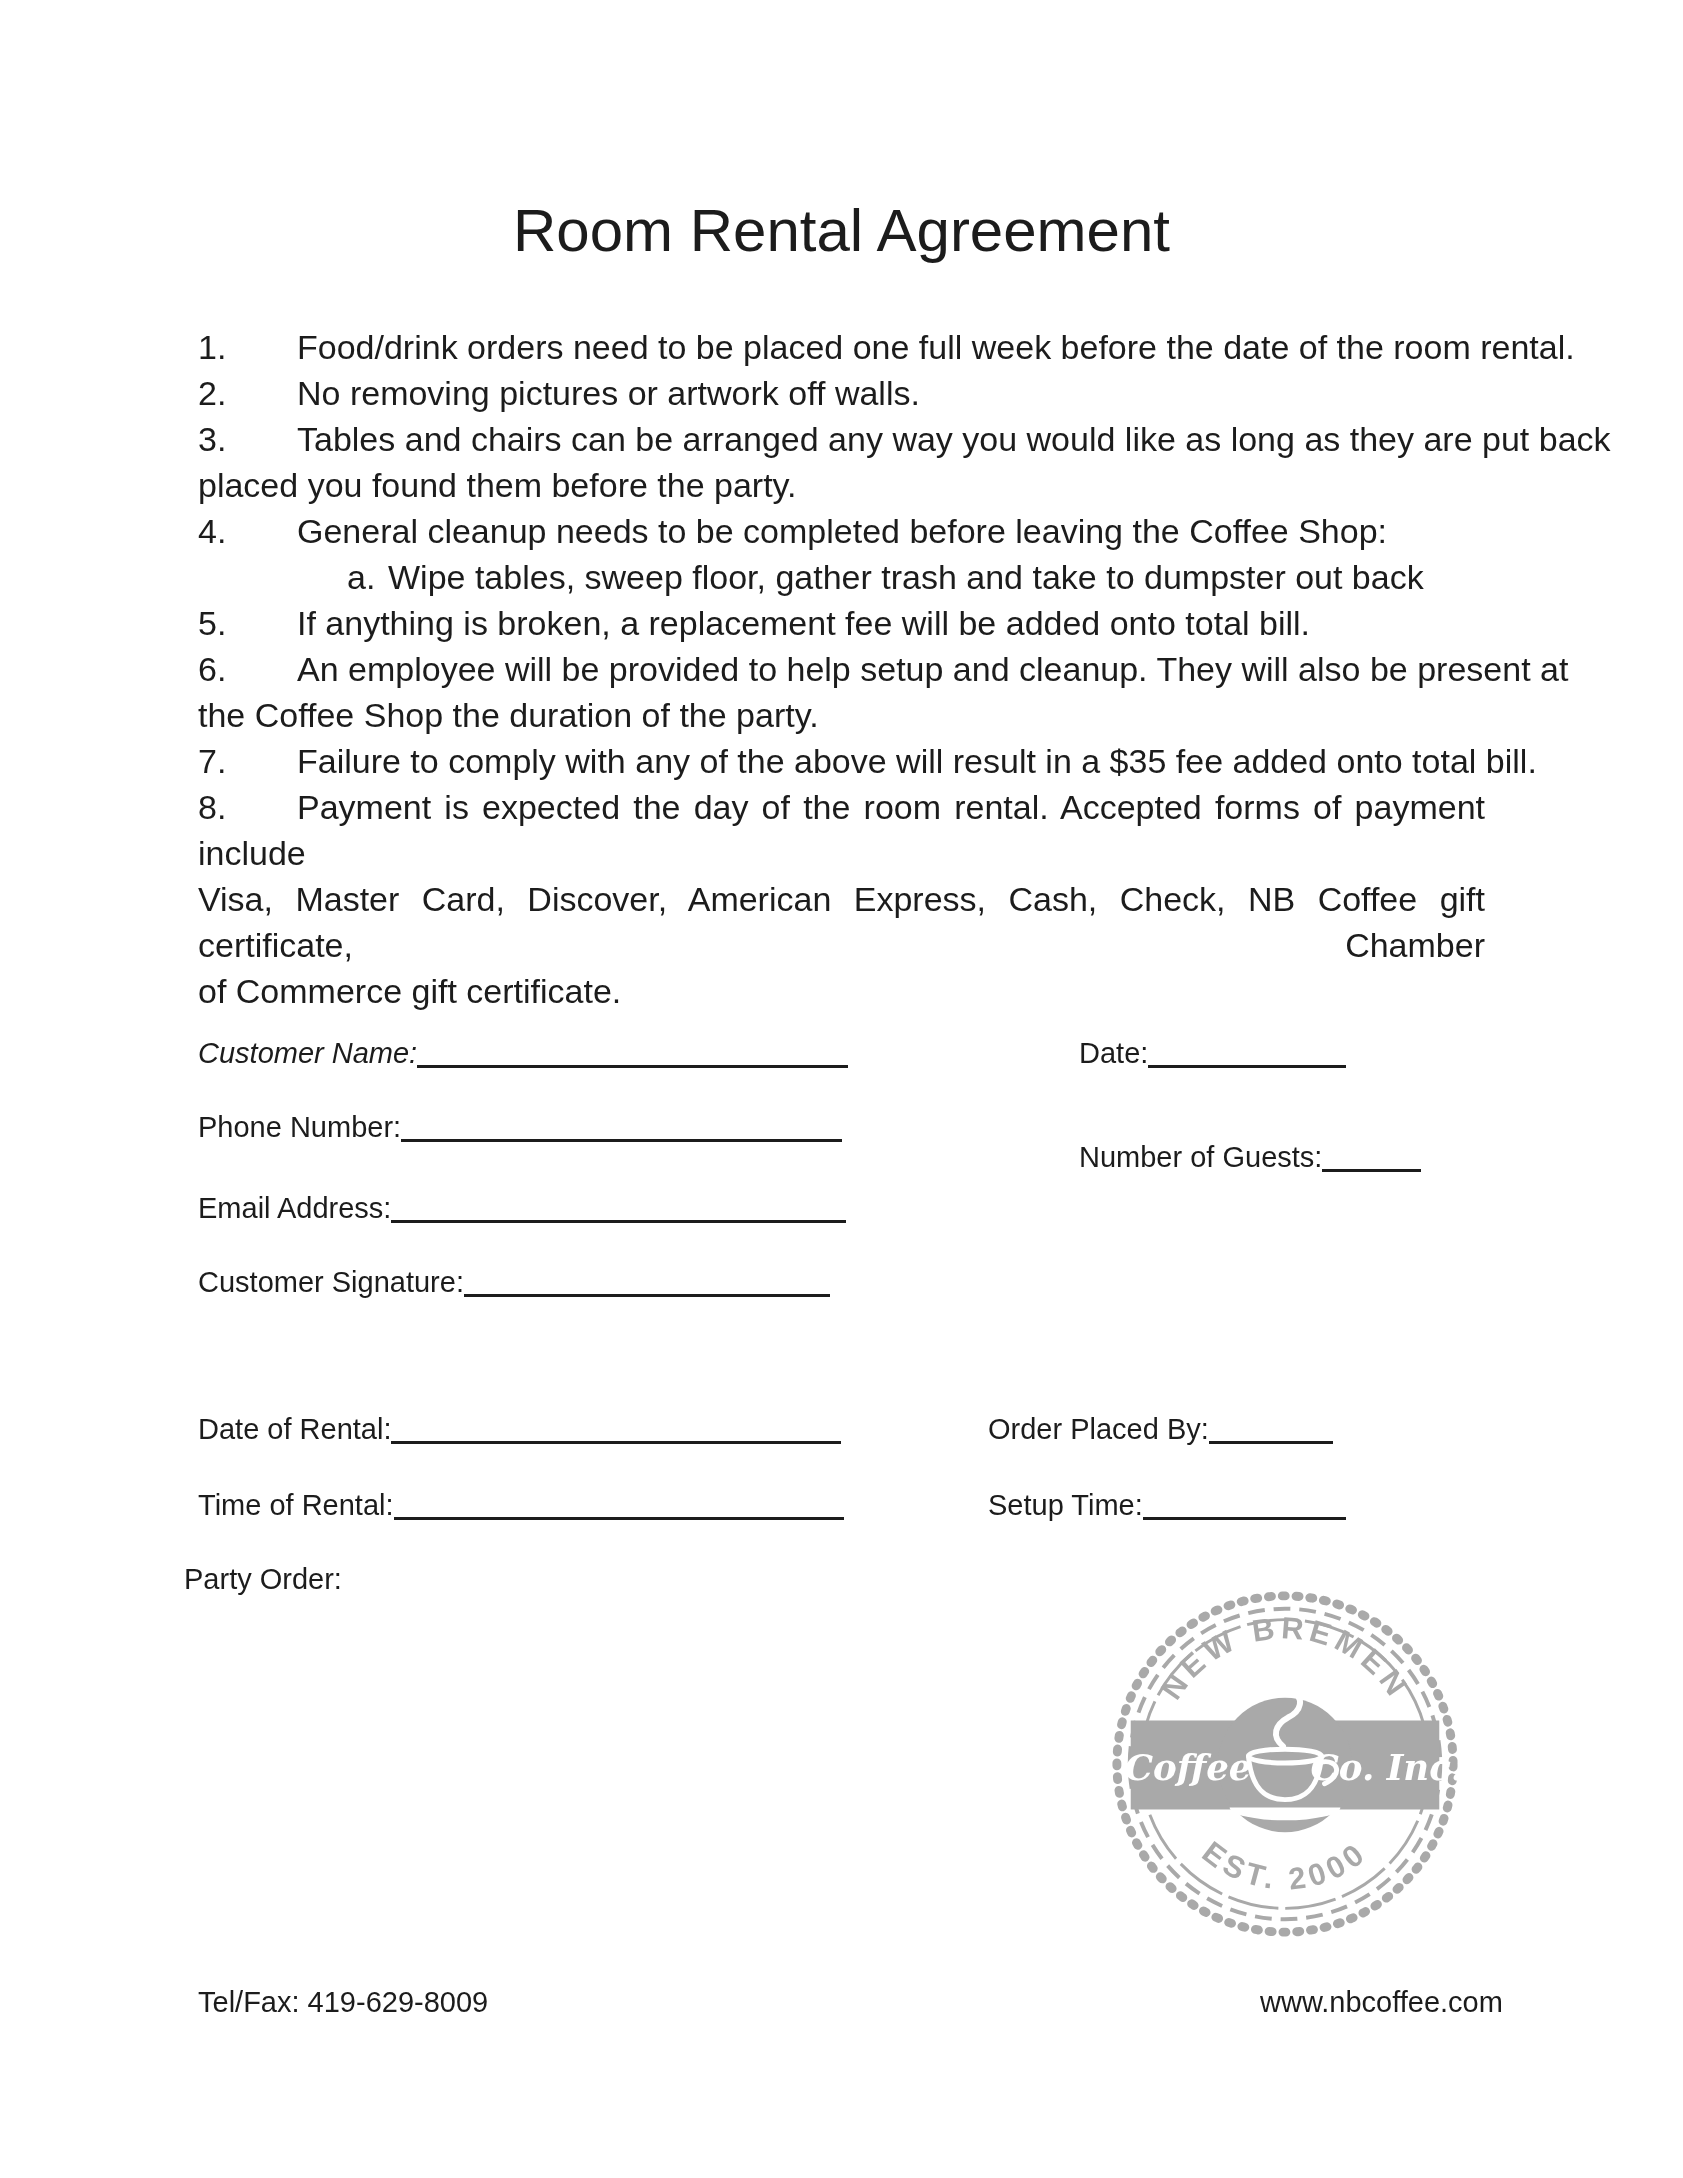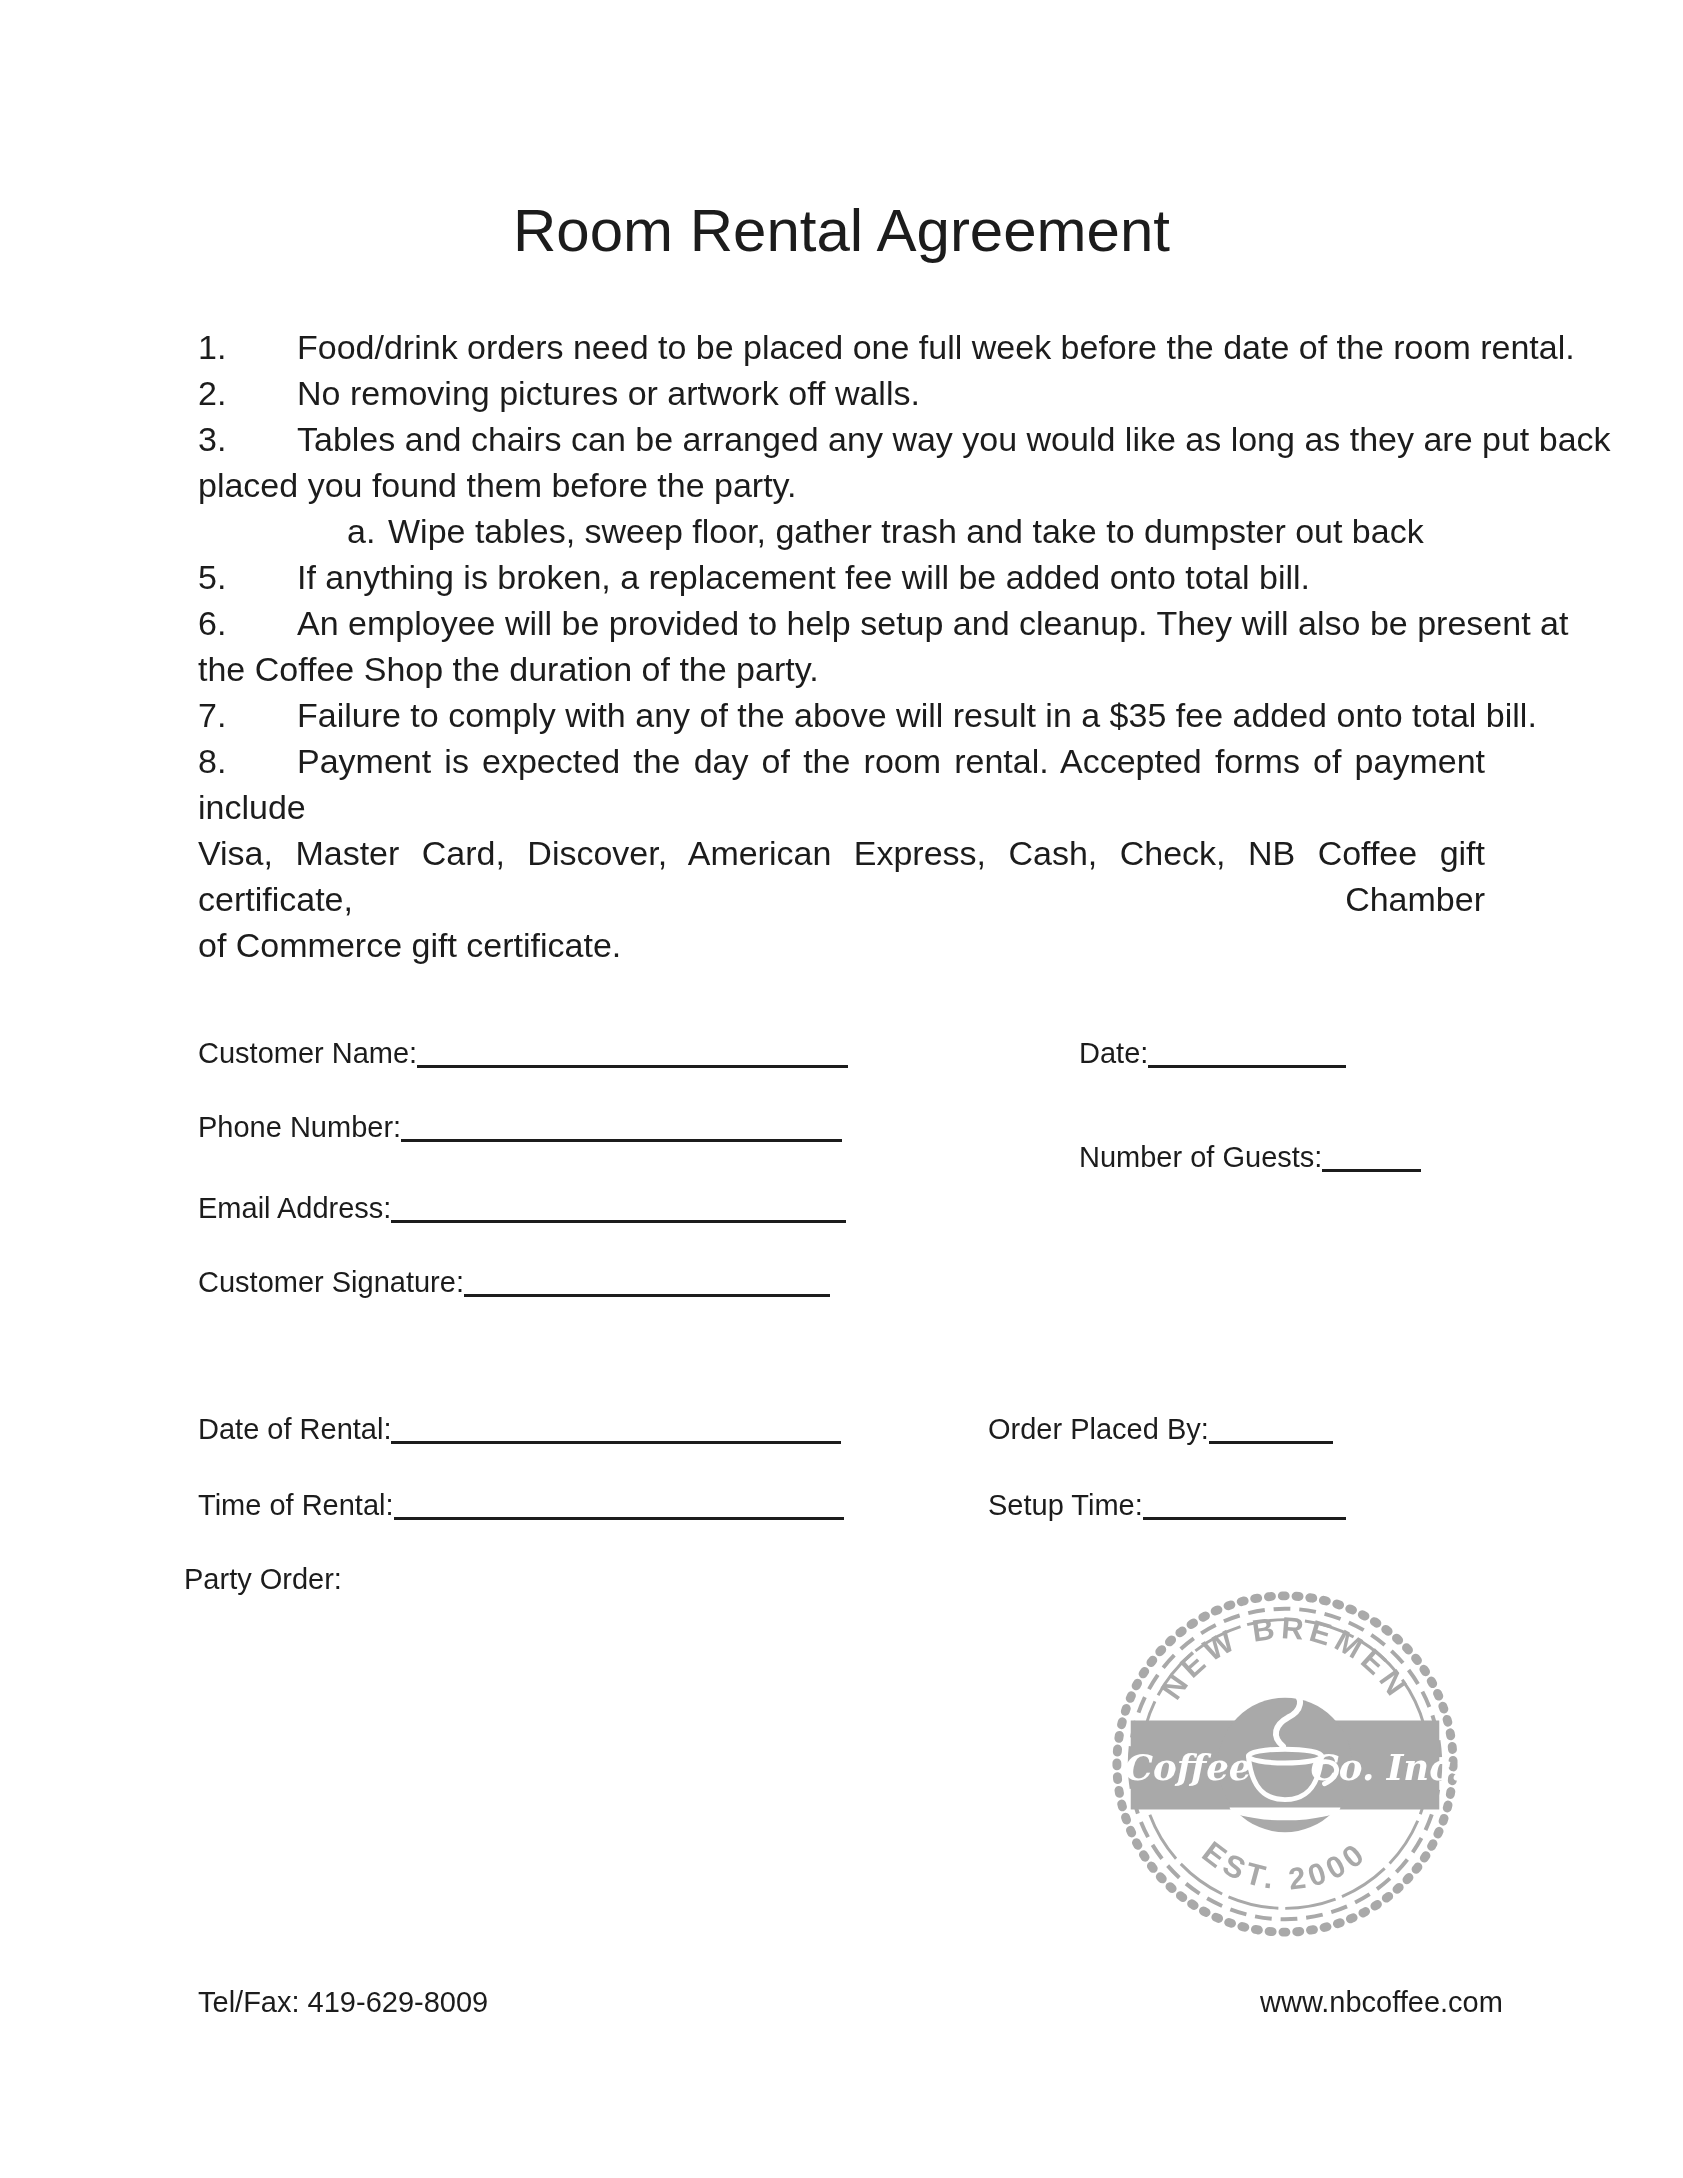--- a/index.html
+++ b/index.html
@@ -23,21 +23,21 @@
   .sub .marker{margin-left:149px;width:41px;}
   .just{text-align:justify;text-align-last:justify;white-space:normal;}
 
   
   .frow{position:absolute;font-size:29px;white-space:nowrap;}
   .blank{display:inline-block;height:3px;background:#1c1c1c;vertical-align:-5px;}
   .w435{width:431px;}.w200{width:198px;}.w445{width:441px;}.w100{width:99px;}
   .w460{width:455px;}.w370{width:366px;}.w455{width:450px;}.w125{width:124px;}
   .w205{width:203px;}
 
-  .r-cname{left:198px;top:1037px;}
+  .r-cname{left:198px;top:1037px;font-style:italic;}
   .r-date{left:1079px;top:1037px;}
   .r-phone{left:198px;top:1111px;}
   .r-guests{left:1079px;top:1141px;}
   .r-email{left:198px;top:1192px;}
   .r-sign{left:198px;top:1266px;}
   .r-dor{left:198px;top:1413px;}
   .r-opb{left:988px;top:1413px;}
   .r-tor{left:198px;top:1489px;}
   .r-setup{left:988px;top:1489px;}
   .r-party{left:184px;top:1563px;text-align:center;}
@@ -60,20 +60,21 @@
 
 <div class="page">
 
   <div class="title">Room Rental Agreement</div>
 
   <div class="terms">
     <div class="tline"><span class="marker">1.</span><span>Food/drink orders need to be placed one full week before the date of the room rental.</span></div>
     <div class="tline"><span class="marker">2.</span><span>No removing pictures or artwork off walls.</span></div>
     <div class="tline"><span class="marker">3.</span><span>Tables and chairs can be arranged any way you would like as long as they are put back</span></div>
     <div class="tline"><span>placed you found them before the party.</span></div>
+    <div class="tline"><span class="marker">4.</span><span>General cleanup needs to be completed before leaving the Coffee Shop:</span></div>
     <div class="tline sub"><span class="marker">a.</span><span>Wipe tables, sweep floor, gather trash and take to dumpster out back</span></div>
     <div class="tline"><span class="marker">5.</span><span>If anything is broken, a replacement fee will be added onto total bill.</span></div>
     <div class="tline"><span class="marker">6.</span><span>An employee will be provided to help setup and cleanup. They will also be present at</span></div>
     <div class="tline"><span>the Coffee Shop the duration of the party.</span></div>
     <div class="tline"><span class="marker">7.</span><span>Failure to comply with any of the above will result in a $35 fee added onto total bill.</span></div>
     <div class="tline just"><span class="marker">8.</span><span>Payment is expected the day of the room rental. Accepted forms of payment include</span></div>
     <div class="tline just"><span>Visa, Master Card, Discover, American Express, Cash, Check, NB Coffee gift certificate, Chamber</span></div>
     <div class="tline"><span>of Commerce gift certificate.</span></div>
   </div>
 

